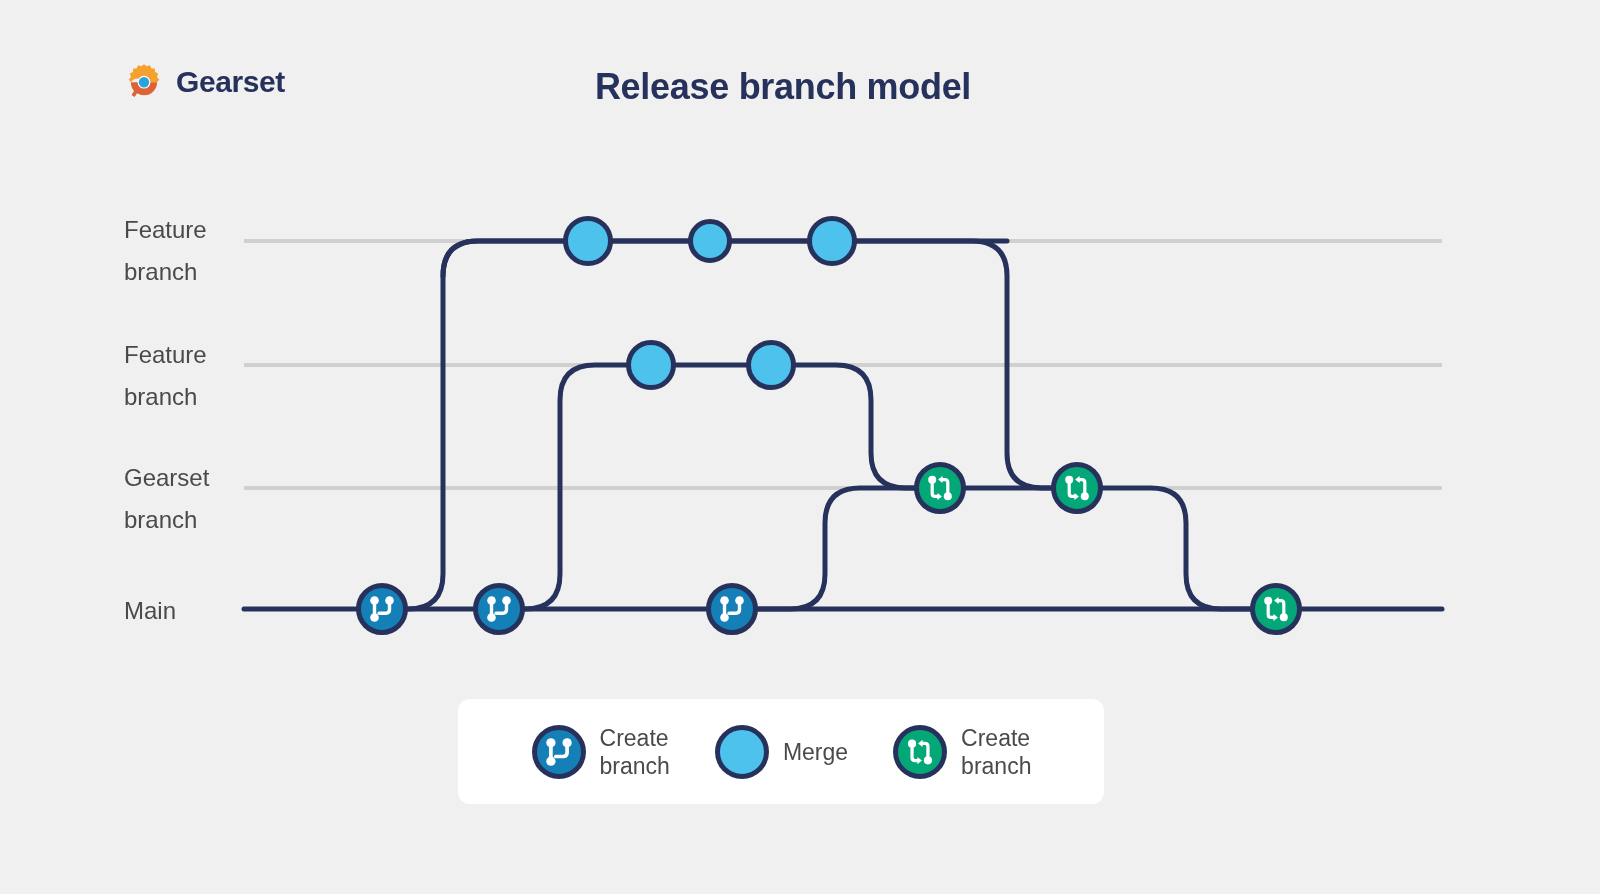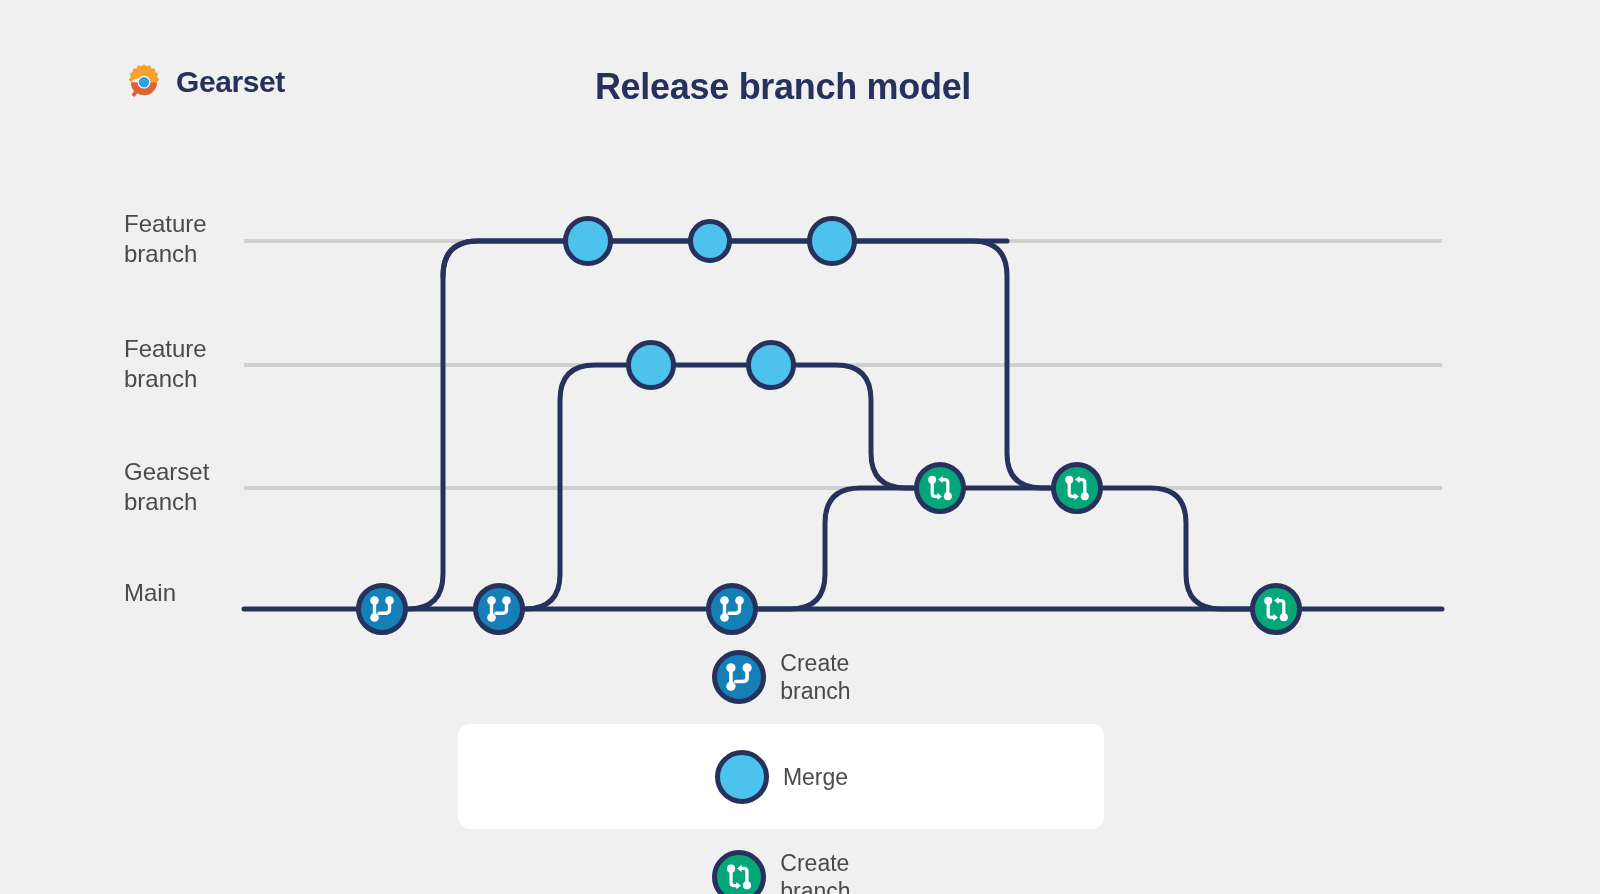--- a/index.html
+++ b/index.html
@@ -55,52 +55,51 @@
     color: #26325c;
     letter-spacing: -0.3px;
     transform: translateX(-17px);
   }
 
   
   .lane-label {
     position: absolute;
     font-size: 24px;
     color: #4a4a4a;
-    line-height: 30px;
+    line-height: 42px;
     white-space: pre-line;
     text-align: left;
   }
   .lane-label.l-feature-1 { left: 124px; top: 209px; }
   .lane-label.l-feature-2 { left: 124px; top: 334px; }
   .lane-label.l-release   { left: 124px; top: 457px; }
-  .lane-label.l-main      { left: 124px; top: 578px; }
+  .lane-label.l-main      { left: 124px; top: 590px; }
 
   
   #diagram {
     position: absolute;
     left: 0;
     top: 0;
     width: 1600px;
     height: 894px;
   }
 
   
   .legend {
     position: absolute;
     left: 458px;
-    top: 724px;
+    top: 699px;
     width: 646px;
     height: 105px;
     background: #ffffff;
     border-radius: 12px;
     display: flex;
     align-items: center;
     justify-content: center;
     gap: 44px;
-    flex-direction: column;
   }
   .legend-item {
     display: flex;
     align-items: center;
     gap: 13px;
   }
   .legend-icon {
     width: 56px;
     height: 56px;
     flex: 0 0 56px;

